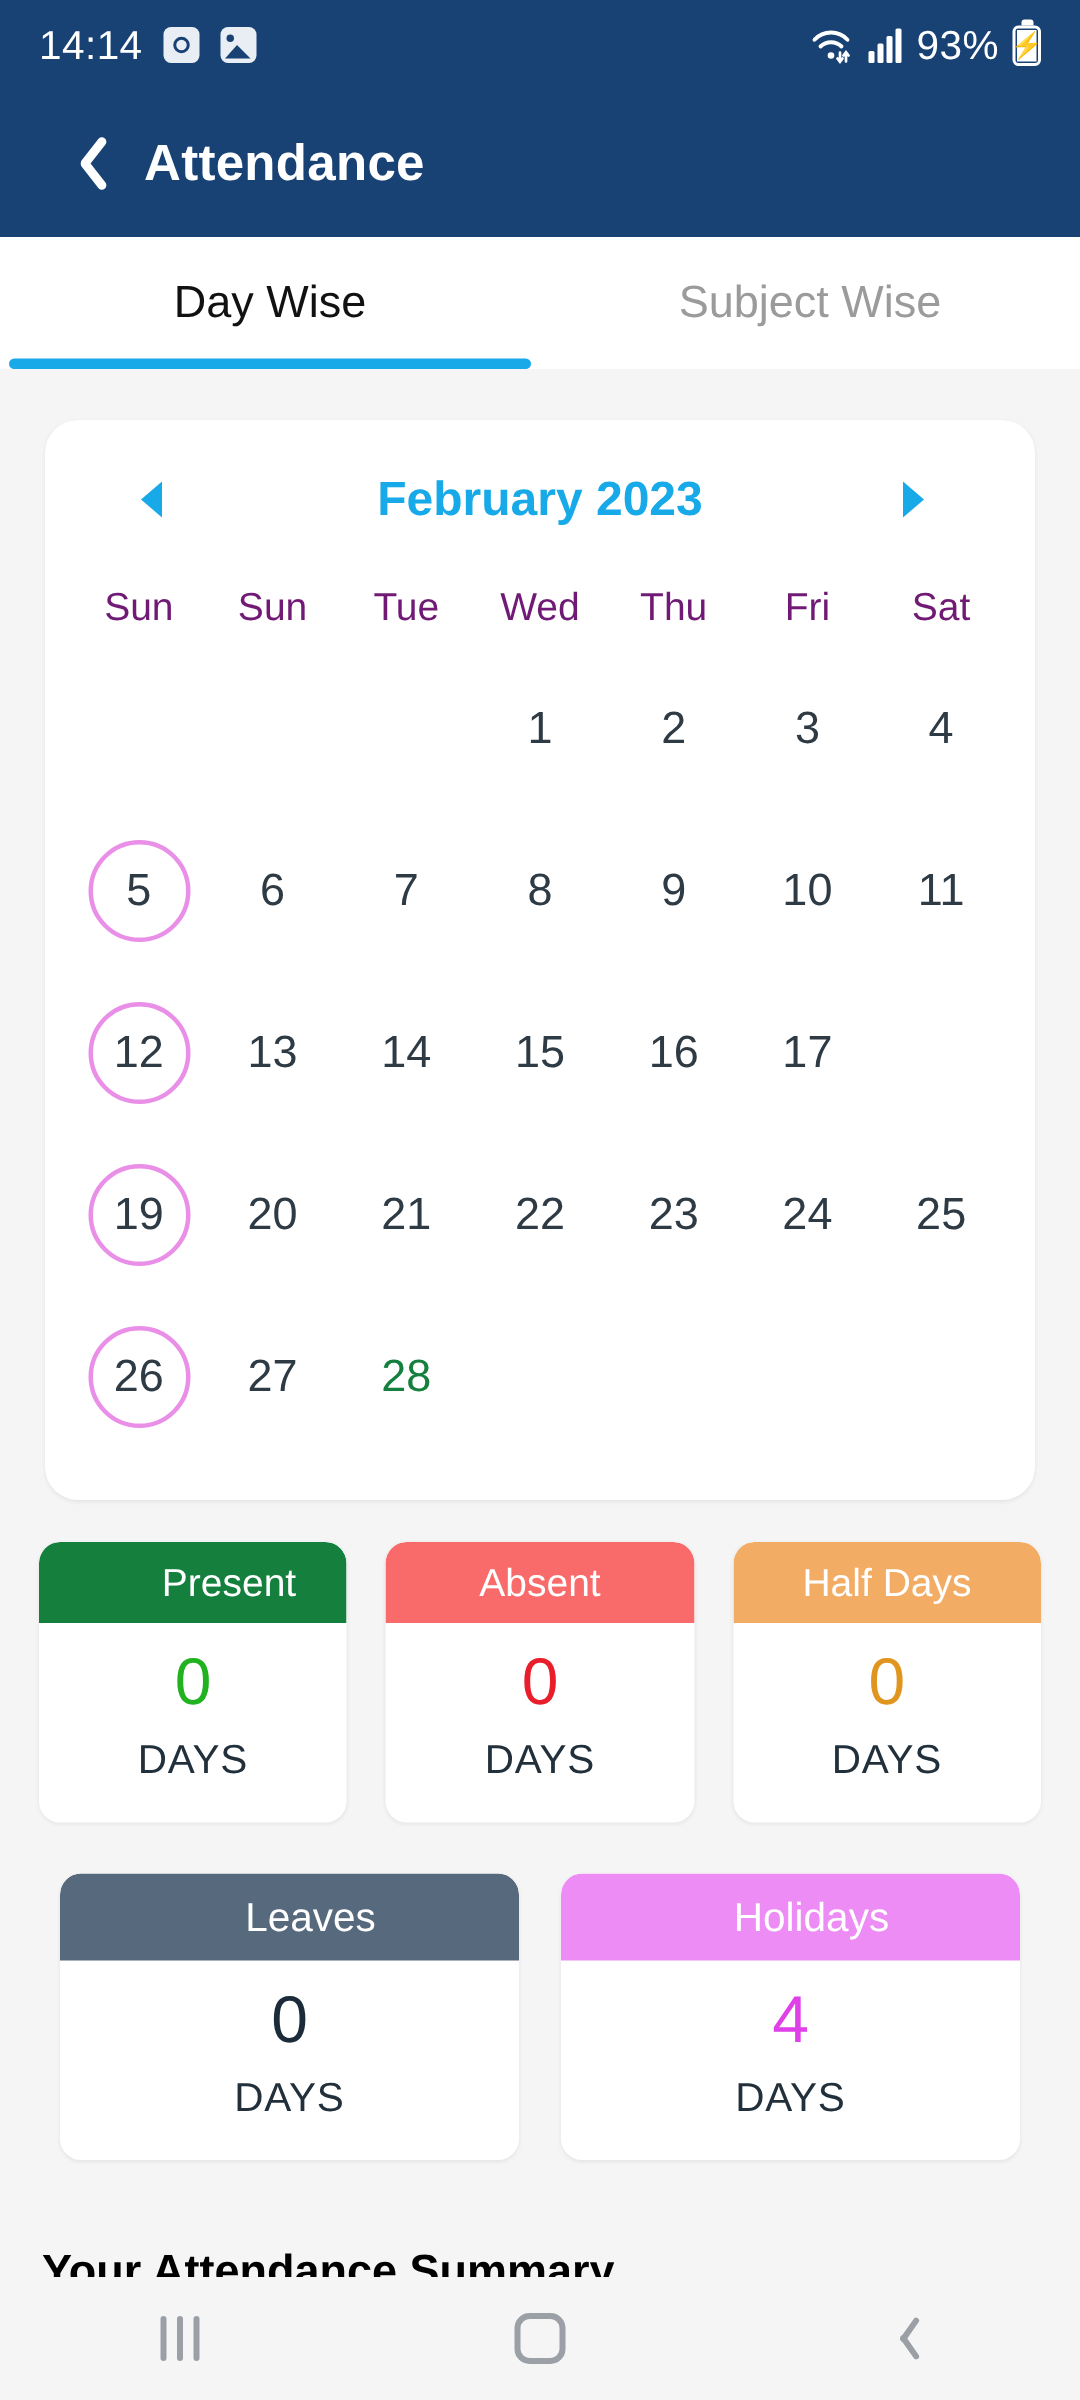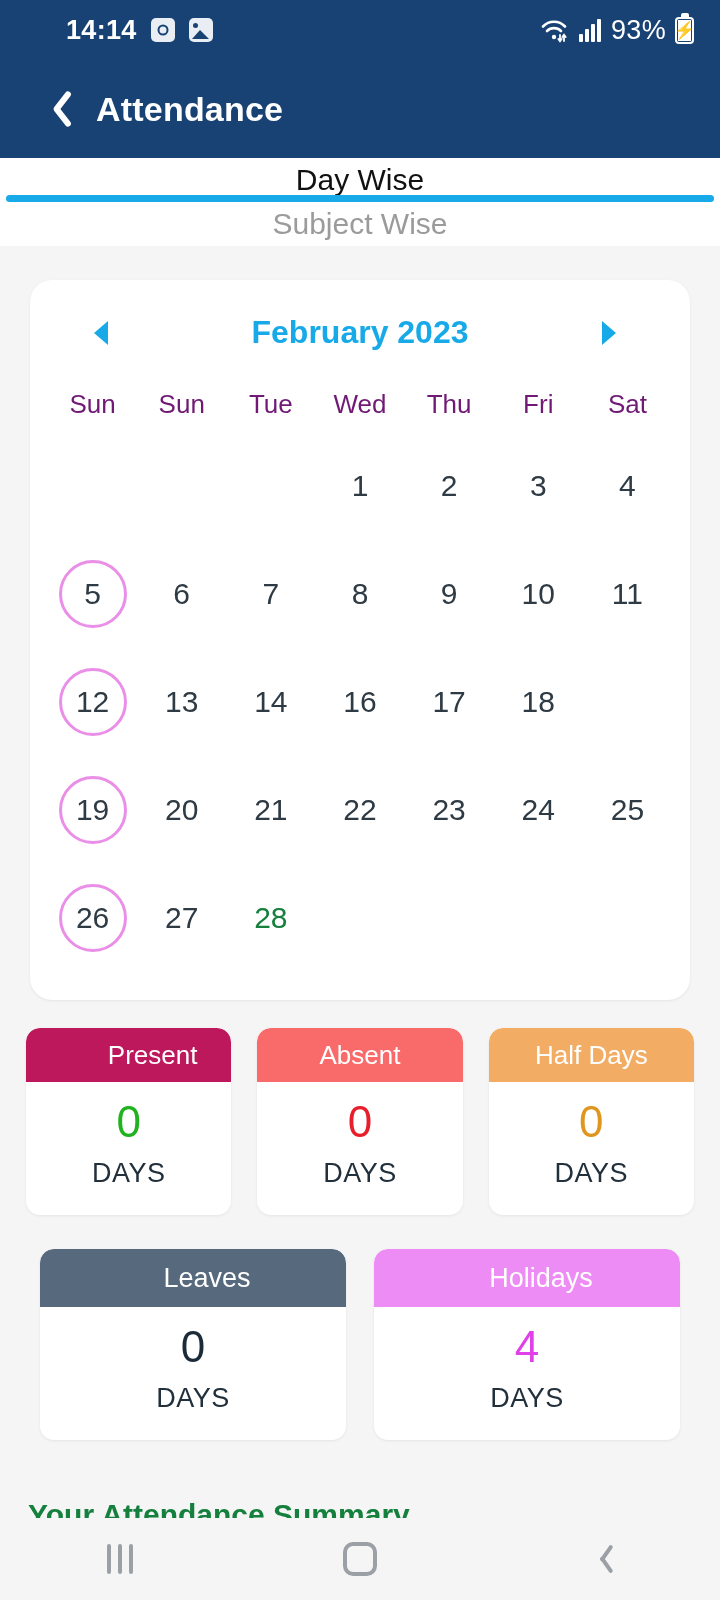--- a/index.html
+++ b/index.html
@@ -11,21 +11,21 @@
   }
   .phone { position:relative; width:720px; height:1600px; background:#f5f5f6; }
 
   
   .statusbar {
     height:60px; background:#194274; color:#fff;
     display:flex; align-items:center; justify-content:space-between;
     padding:0 26px;
   }
   .sb-left { display:flex; align-items:center; gap:14px; }
-  .sb-time { font-size:27px; font-weight:700; letter-spacing:.3px;margin-left:40px; }
+  .sb-time { font-size:27px; font-weight:400; letter-spacing:.3px; }
   .sb-ico { width:24px; height:24px; display:inline-block; position:relative; }
   .ico-alarm {
     background:#e9eef4; border-radius:5px;
   }
   .ico-alarm::after {
     content:""; position:absolute; left:50%; top:50%;
     width:7px; height:7px; border:2px solid #194274; border-radius:50%;
     transform:translate(-50%,-50%);
   }
   .ico-image { background:#e9eef4; border-radius:5px; overflow:hidden; }
@@ -59,21 +59,21 @@
   .back-chevron { width:26px; height:44px; position:relative; flex:none; }
   .back-chevron::before, .back-chevron::after {
     content:""; position:absolute; left:12px; width:6px; height:24px;
     background:#fff; border-radius:3px;
   }
   .back-chevron::before { top:0; transform-origin:bottom center; transform:rotate(38deg); }
   .back-chevron::after { bottom:0; transform-origin:top center; transform:rotate(-38deg); }
   .appbar-title { color:#fff; font-size:34px; font-weight:700; letter-spacing:.2px; }
 
   
-  .tabs { height:88px; background:#fff; display:flex;flex-direction:column; }
+  .tabs { height:88px; background:#fff; display:flex; }
   .tab {
     flex:1; display:flex; align-items:center; justify-content:center;
     font-size:30px; position:relative;
   }
   .tab.active { color:#111; }
   .tab.inactive { color:#9b9b9b; }
   .tab.active::after {
     content:""; position:absolute; left:6px; right:6px; bottom:0;
     height:7px; background:#17a9e8; border-radius:4px;
   }
@@ -139,21 +139,21 @@
   .stat-value { font-size:44px; font-weight:400; line-height:1; }
   .stat-unit { font-size:27px; color:#22303c; letter-spacing:.5px; }
 
   .stats-row2 {
     display:flex; gap:28px; padding:0 40px; margin-top:34px;
   }
   .stats-row2 .stat-head { height:58px; font-size:27px;padding-left:28px; }
 
   
   .summary { padding:0 28px; margin-top:58px; }
-  .summary-title { font-size:30px; font-weight:700; color:#15803d; }
+  .summary-title { font-size:30px; font-weight:700; color:#000000; }
   .summary-sub { font-size:28px; color:#6d7a85; margin-top:50px; }
 
   
   .navbar {
     position:absolute; left:0; bottom:0; width:720px; height:82px;
     background:#f5f5f6; display:flex; align-items:center;
   }
   .nav-btn { flex:1; display:flex; align-items:center; justify-content:center; }
   .nav-recents { display:flex; gap:7px; }
   .nav-recents span { width:4px; height:30px; background:#9aa0a6; border-radius:2px; }
@@ -294,27 +294,27 @@
             <div class="day holiday">
               <span class="num">12</span>
             </div>
             <div class="day">
               <span class="num">13</span>
             </div>
             <div class="day">
               <span class="num">14</span>
             </div>
             <div class="day">
+              <span class="num">15</span>
+            </div>
+            <div class="day">
               <span class="num">16</span>
             </div>
             <div class="day">
               <span class="num">17</span>
-            </div>
-            <div class="day">
-              <span class="num">18</span>
             </div>
           </div>
           <div class="week">
             <div class="day holiday">
               <span class="num">19</span>
             </div>
             <div class="day">
               <span class="num">20</span>
             </div>
             <div class="day">
@@ -354,21 +354,21 @@
             </div>
             <div class="day empty">
               <span class="num"></span>
             </div>
           </div>
         </div>
     </div>
 
     <div class="stats-row" id="stats-row-1">
         <div class="stat">
-          <div class="stat-head" style="background: #be185d; padding-left: 48px;">Present</div>
+          <div class="stat-head" style="background: #15803d; padding-left: 48px;">Present</div>
           <div class="stat-body">
             <div class="stat-value" style="color: rgb(33, 178, 31);">0</div>
             <div class="stat-unit">DAYS</div>
           </div>
         </div>
         <div class="stat">
           <div class="stat-head" style="background: rgb(249, 106, 106);">Absent</div>
           <div class="stat-body">
             <div class="stat-value" style="color: rgb(232, 31, 43);">0</div>
             <div class="stat-unit">DAYS</div>

